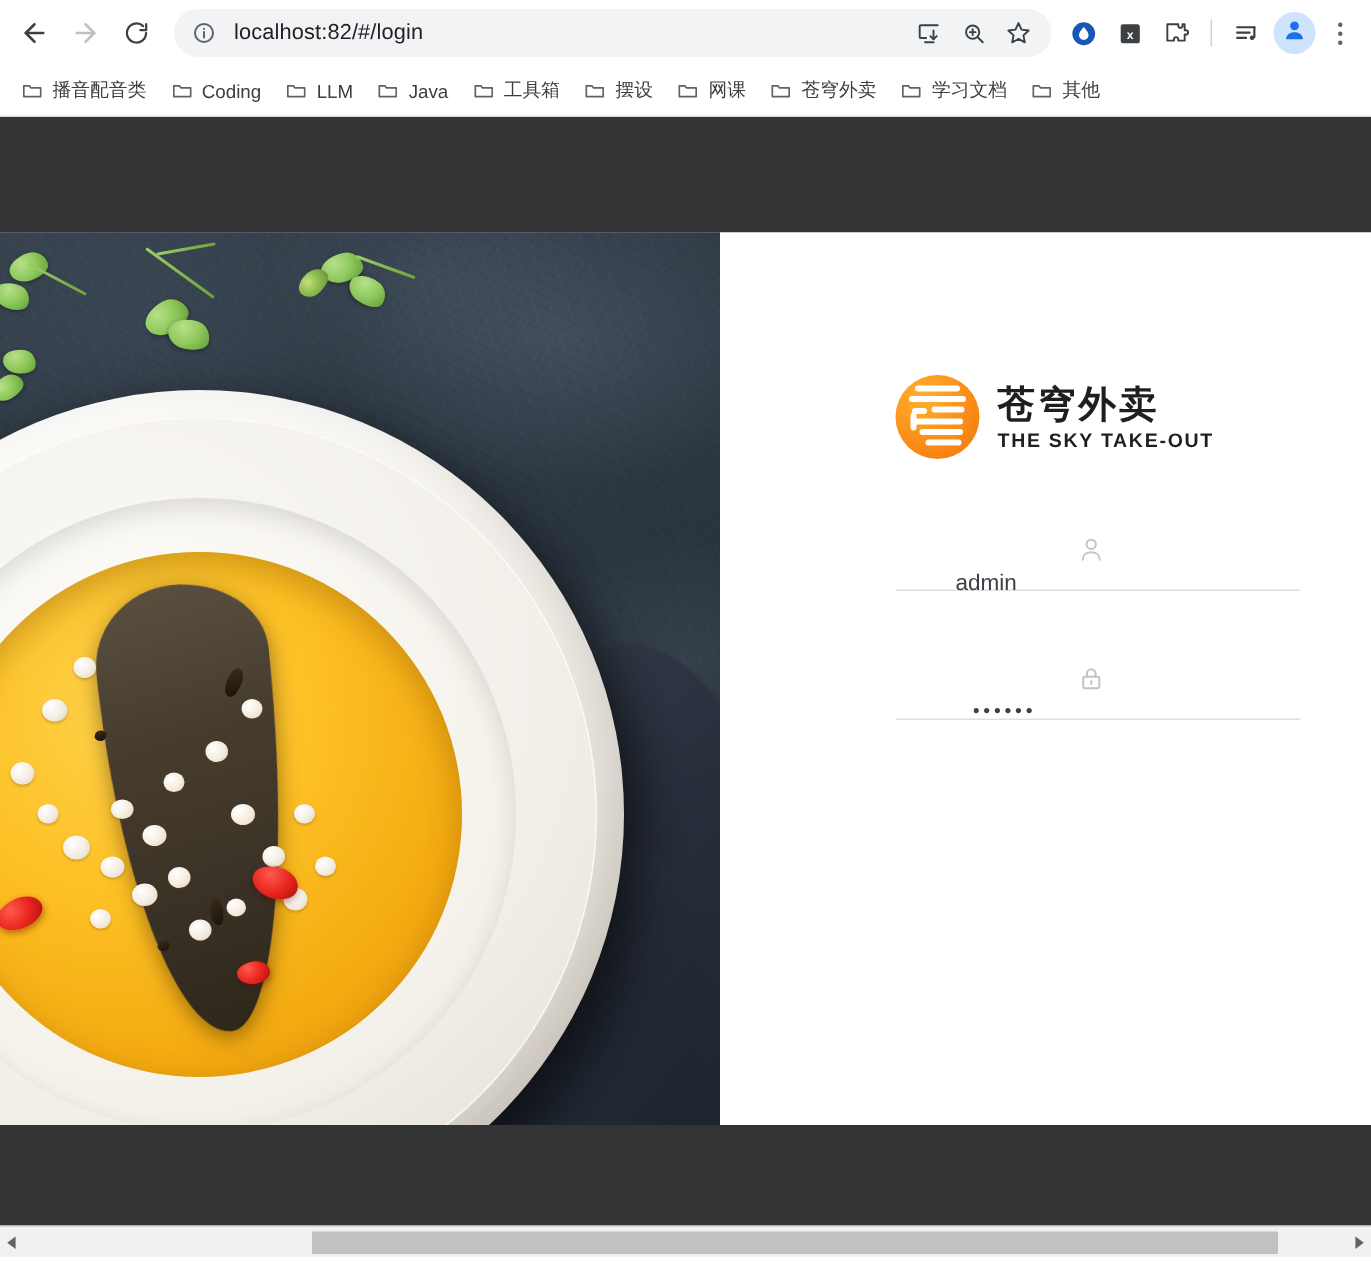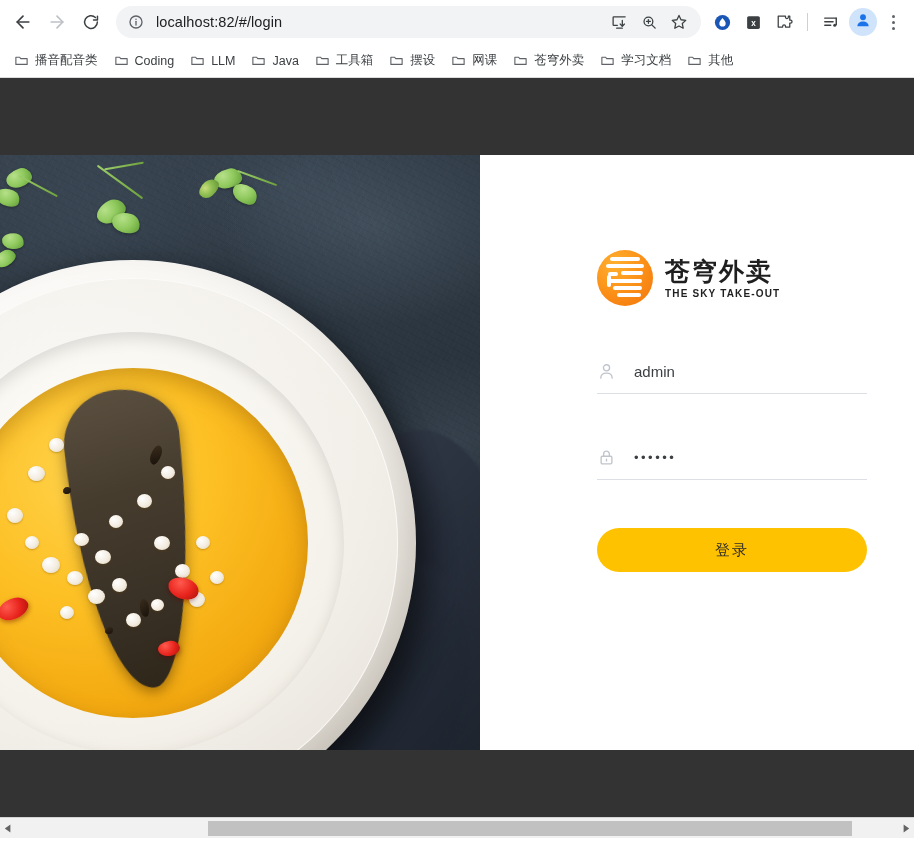--- a/index.html
+++ b/index.html
@@ -279,30 +279,31 @@
     border-radius: 3px;
     display:block;
   }
   .logo-text{ display:flex; flex-direction:column; justify-content:center; }
   .logo-cn{
     font-size: 25px; font-weight: 700; color: #1f1f1f;
     letter-spacing: 2px; line-height: 1.12;
     font-family: "DejaVu Sans", "Liberation Sans", sans-serif;
   }
   .logo-en{
-    font-size: 10px; font-weight: 700; color: #1f1f1f;
+    font-size: 13px; font-weight: 700; color: #1f1f1f;
     letter-spacing: 1.15px; margin-top: 2px;
   }
 
   .field{
     margin-top: 46px;
     display:flex; align-items:center;
     border-bottom: 1px solid #dcdfe6;
     height: 42px;
     padding-bottom: 2px;
+    flex-direction: column;
   }
   .field .fi{ width: 28px; flex:0 0 28px; display:flex; align-items:center; justify-content:flex-start; }
   .field input{
     flex:1 1 auto;
     border: none; outline: none; background: transparent;
     font-size: 15px; color: #3c4043;
     font-family: "Liberation Sans", sans-serif;
     height: 30px;
     padding-left: 9px;
   }
@@ -638,21 +639,20 @@
               <span class="fi">
                 <svg width="19" height="19" viewBox="0 0 24 24" fill="none" stroke="#c0c4cc" stroke-width="1.7" stroke-linejoin="round">
                   <rect x="5.2" y="10.4" width="13.6" height="9.6" rx="1.6"></rect>
                   <path d="M8.4 10.4V7.6a3.6 3.6 0 0 1 7.2 0v2.8"></path>
                   <line x1="12" y1="14" x2="12" y2="16.4" stroke-linecap="round"></line>
                 </svg>
               </span>
               <input type="text" value="••••••" style="">
             </div>
 
-            <button class="login-btn">登录</button>
           </div>
         </div>
       </div>
     </div>
 
     <div class="hscroll">
       <div class="hs-arrow">
         <svg width="8" height="9" viewBox="0 0 8 9">
             <polygon points="6.4,0.4 6.4,8.6 0.8,4.5" fill="#636363"></polygon>
           </svg>

